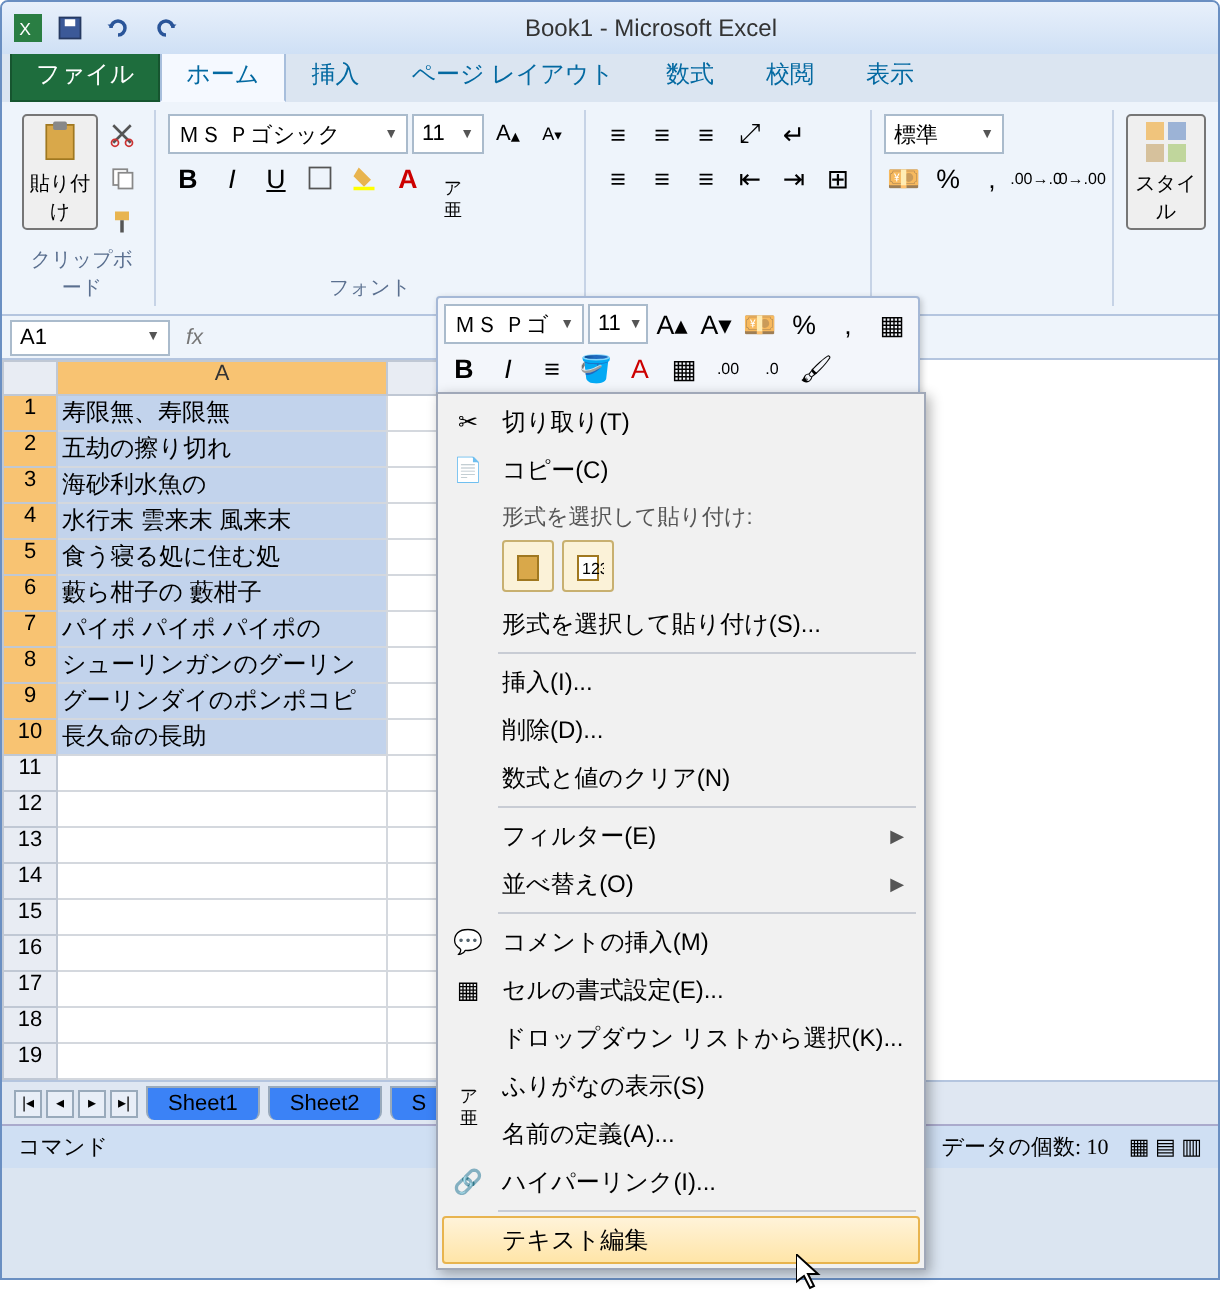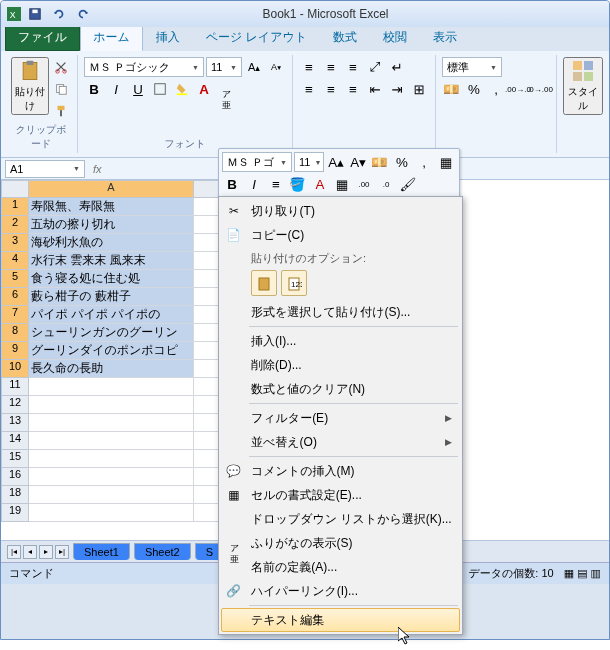--- a/index.html
+++ b/index.html
@@ -33,21 +33,21 @@
 .colA { width: 165px; background: #f8c372; }
 .colB { width: 90px; } .colC { width: 90px; } .colD { width: 40px; }
 .rowhead { width: 28px; height: 18px; background: #e8ecf3; border: 1px solid #c0c8d4; border-top: none; text-align: center; font-size: 11px; }
 .rowhead.sel { background: #f8c372; }
 .cell { height: 18px; border-right: 1px solid #d4d8de; border-bottom: 1px solid #d4d8de; padding: 0 2px; font-size: 12px; overflow: hidden; white-space: nowrap; }
 .cellA { width: 165px; }
 .cell.sel { background: #c2d3ec; }
 .datarow { display: flex; }
 .tabs-bottom { display: flex; align-items: center; background: #dfe7f2; border-top: 1px solid #b4c5df; padding: 2px 6px; height: 22px; gap: 4px; }
 .sheet-tab { background: #3b82f6; border: 1px solid #9ab; border-bottom: none; padding: 2px 10px; font-size: 11px; border-radius: 0 0 4px 4px; }
-.statusbar { display: flex; justify-content: space-between; align-items: center; background: #cfdff3; border-top: 1px solid #aac; height: 22px; padding: 0 8px; font-size: 11px; }
+.statusbar { display: flex; justify-content: space-between; align-items: center; background: #cfdff3; border-top: 1px solid #aac; height: 22px; padding: 0 8px; font-size: 11px; font-family: Liberation Serif, serif; }
 .mini-toolbar { position: absolute; left: 218px; top: 148px; background: #f3f6fb; border: 1px solid #a5b8d6; border-radius: 2px; padding: 3px; box-shadow: 1px 1px 3px rgba(0,0,0,0.2); z-index: 5; }
 .mini-row { display: flex; gap: 2px; align-items: center; }
 .context-menu { position: absolute; left: 218px; top: 196px; width: 245px; background: #f1f1f1; border: 1px solid #a0a8b8; box-shadow: 2px 2px 6px rgba(0,0,0,0.3); z-index: 10; padding: 2px; }
 .menu-item { display: flex; align-items: center; height: 24px; padding: 0 6px 0 30px; font-size: 12px; position: relative; cursor: pointer; }
 .menu-item:hover, .menu-item.hover { background: linear-gradient(#fff3d9, #ffe5a8); border: 1px solid #e8b44f; border-radius: 2px; padding: 0 5px 0 29px; }
 .menu-item .micon { position: absolute; left: 4px; width: 18px; height: 18px; display: flex; align-items: center; justify-content: center; }
 .menu-sep { height: 1px; background: #c8ccd4; margin: 2px 2px 2px 28px; }
 .menu-header { padding: 4px 6px 2px 30px; font-size: 11px; color: #555; }
 .menu-arrow { position: absolute; right: 8px; font-size: 9px; color: #555; }
 .paste-opts { display: flex; gap: 4px; padding: 2px 6px 4px 30px; }
@@ -361,20 +361,27 @@
             <div class="cell colD" style="width: 40px;"></div>
           </div>
           <div class="datarow">
             <div class="rowhead">16</div>
             <div class="cell cellA"></div>
             <div class="cell colB" style="width: 90px;"></div>
             <div class="cell colC" style="width: 90px;"></div>
             <div class="cell colD" style="width: 40px;"></div>
           </div>
           <div class="datarow">
+            <div class="rowhead">17</div>
+            <div class="cell cellA"></div>
+            <div class="cell colB" style="width: 90px;"></div>
+            <div class="cell colC" style="width: 90px;"></div>
+            <div class="cell colD" style="width: 40px;"></div>
+          </div>
+          <div class="datarow">
             <div class="rowhead">18</div>
             <div class="cell cellA"></div>
             <div class="cell colB" style="width: 90px;"></div>
             <div class="cell colC" style="width: 90px;"></div>
             <div class="cell colD" style="width: 40px;"></div>
           </div>
           <div class="datarow">
             <div class="rowhead">19</div>
             <div class="cell cellA"></div>
             <div class="cell colB" style="width: 90px;"></div>
@@ -444,21 +451,21 @@
 
 <div class="context-menu">
   <div class="menu-item">
     <span class="micon">✂</span>
     <span>切り取り(T)</span>
   </div>
   <div class="menu-item">
     <span class="micon">📄</span>
     <span>コピー(C)</span>
   </div>
-  <div class="menu-header">貼り付けのオプション:</div>
+  <div class="menu-header">形式を選択して貼り付け:</div>
   <div class="paste-opts">
     <div class="paste-opt">
         <svg width="16" height="16" viewBox="0 0 16 16">
           <rect x="3" y="3" width="10" height="12" fill="#d9a84a" stroke="#a07820"></rect>
         </svg>
       </div>
     <div class="paste-opt">
         <svg width="16" height="16" viewBox="0 0 16 16">
           <rect x="3" y="3" width="10" height="12" fill="#fff" stroke="#a07820"></rect>
           <text x="5" y="12" font-size="8">123</text>

